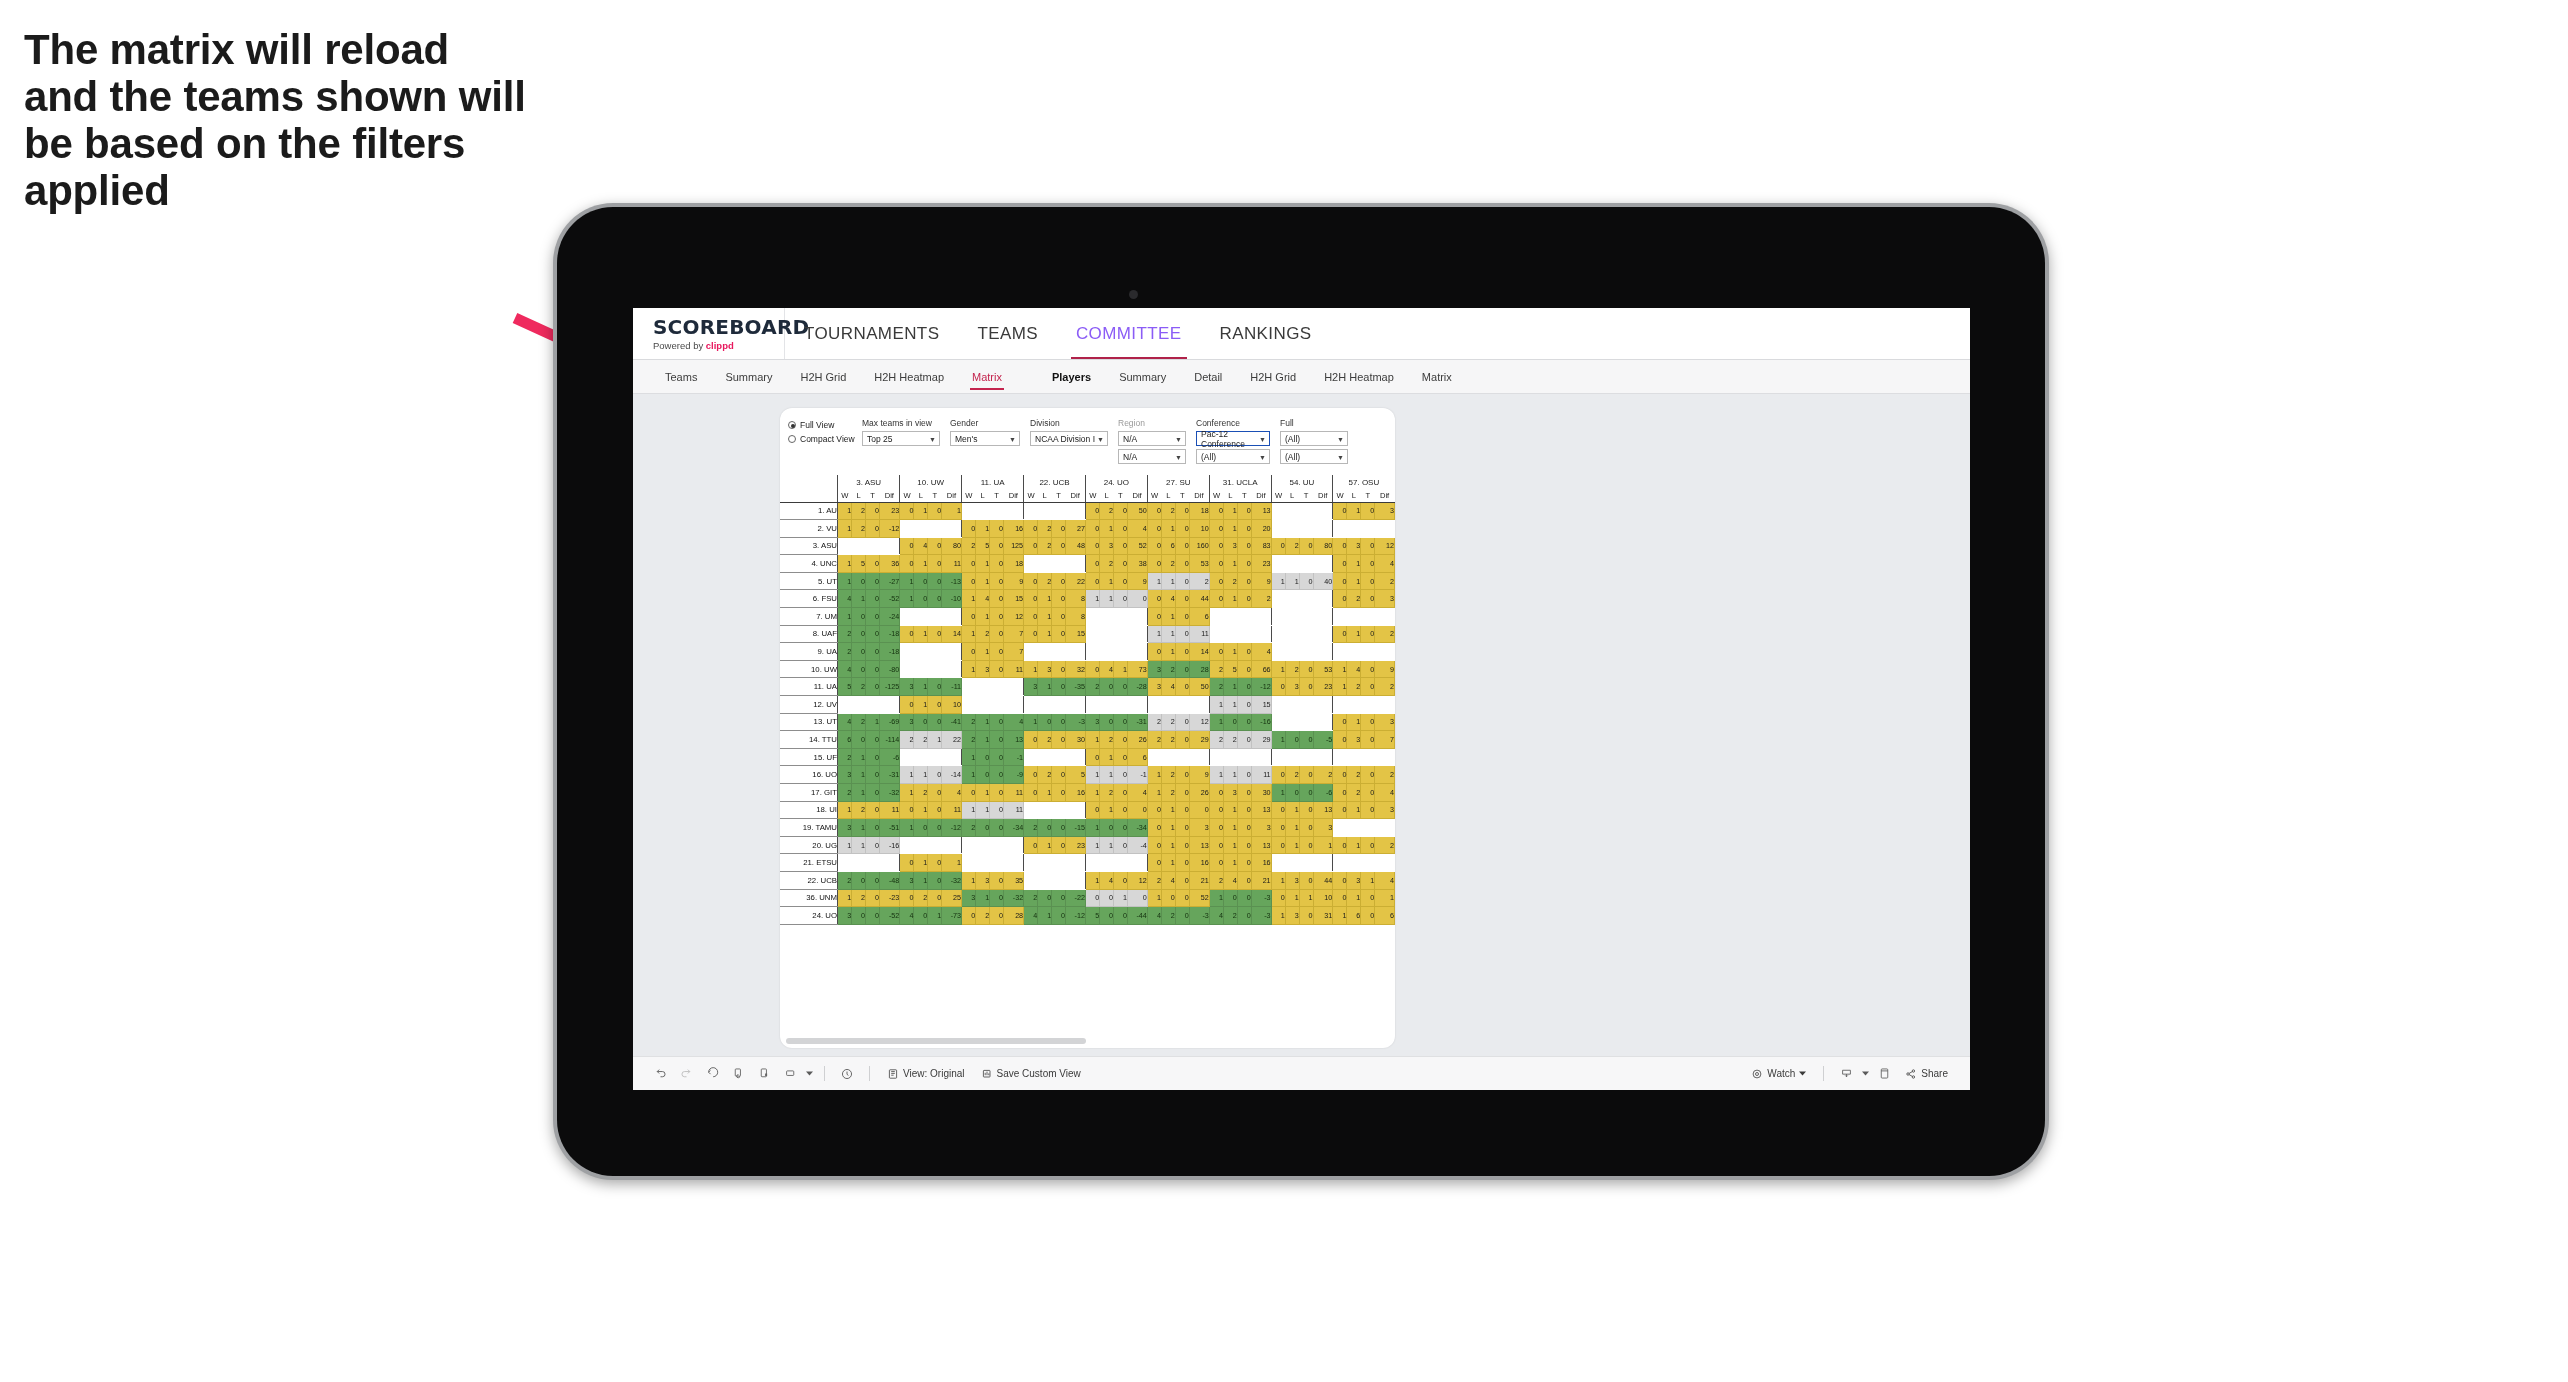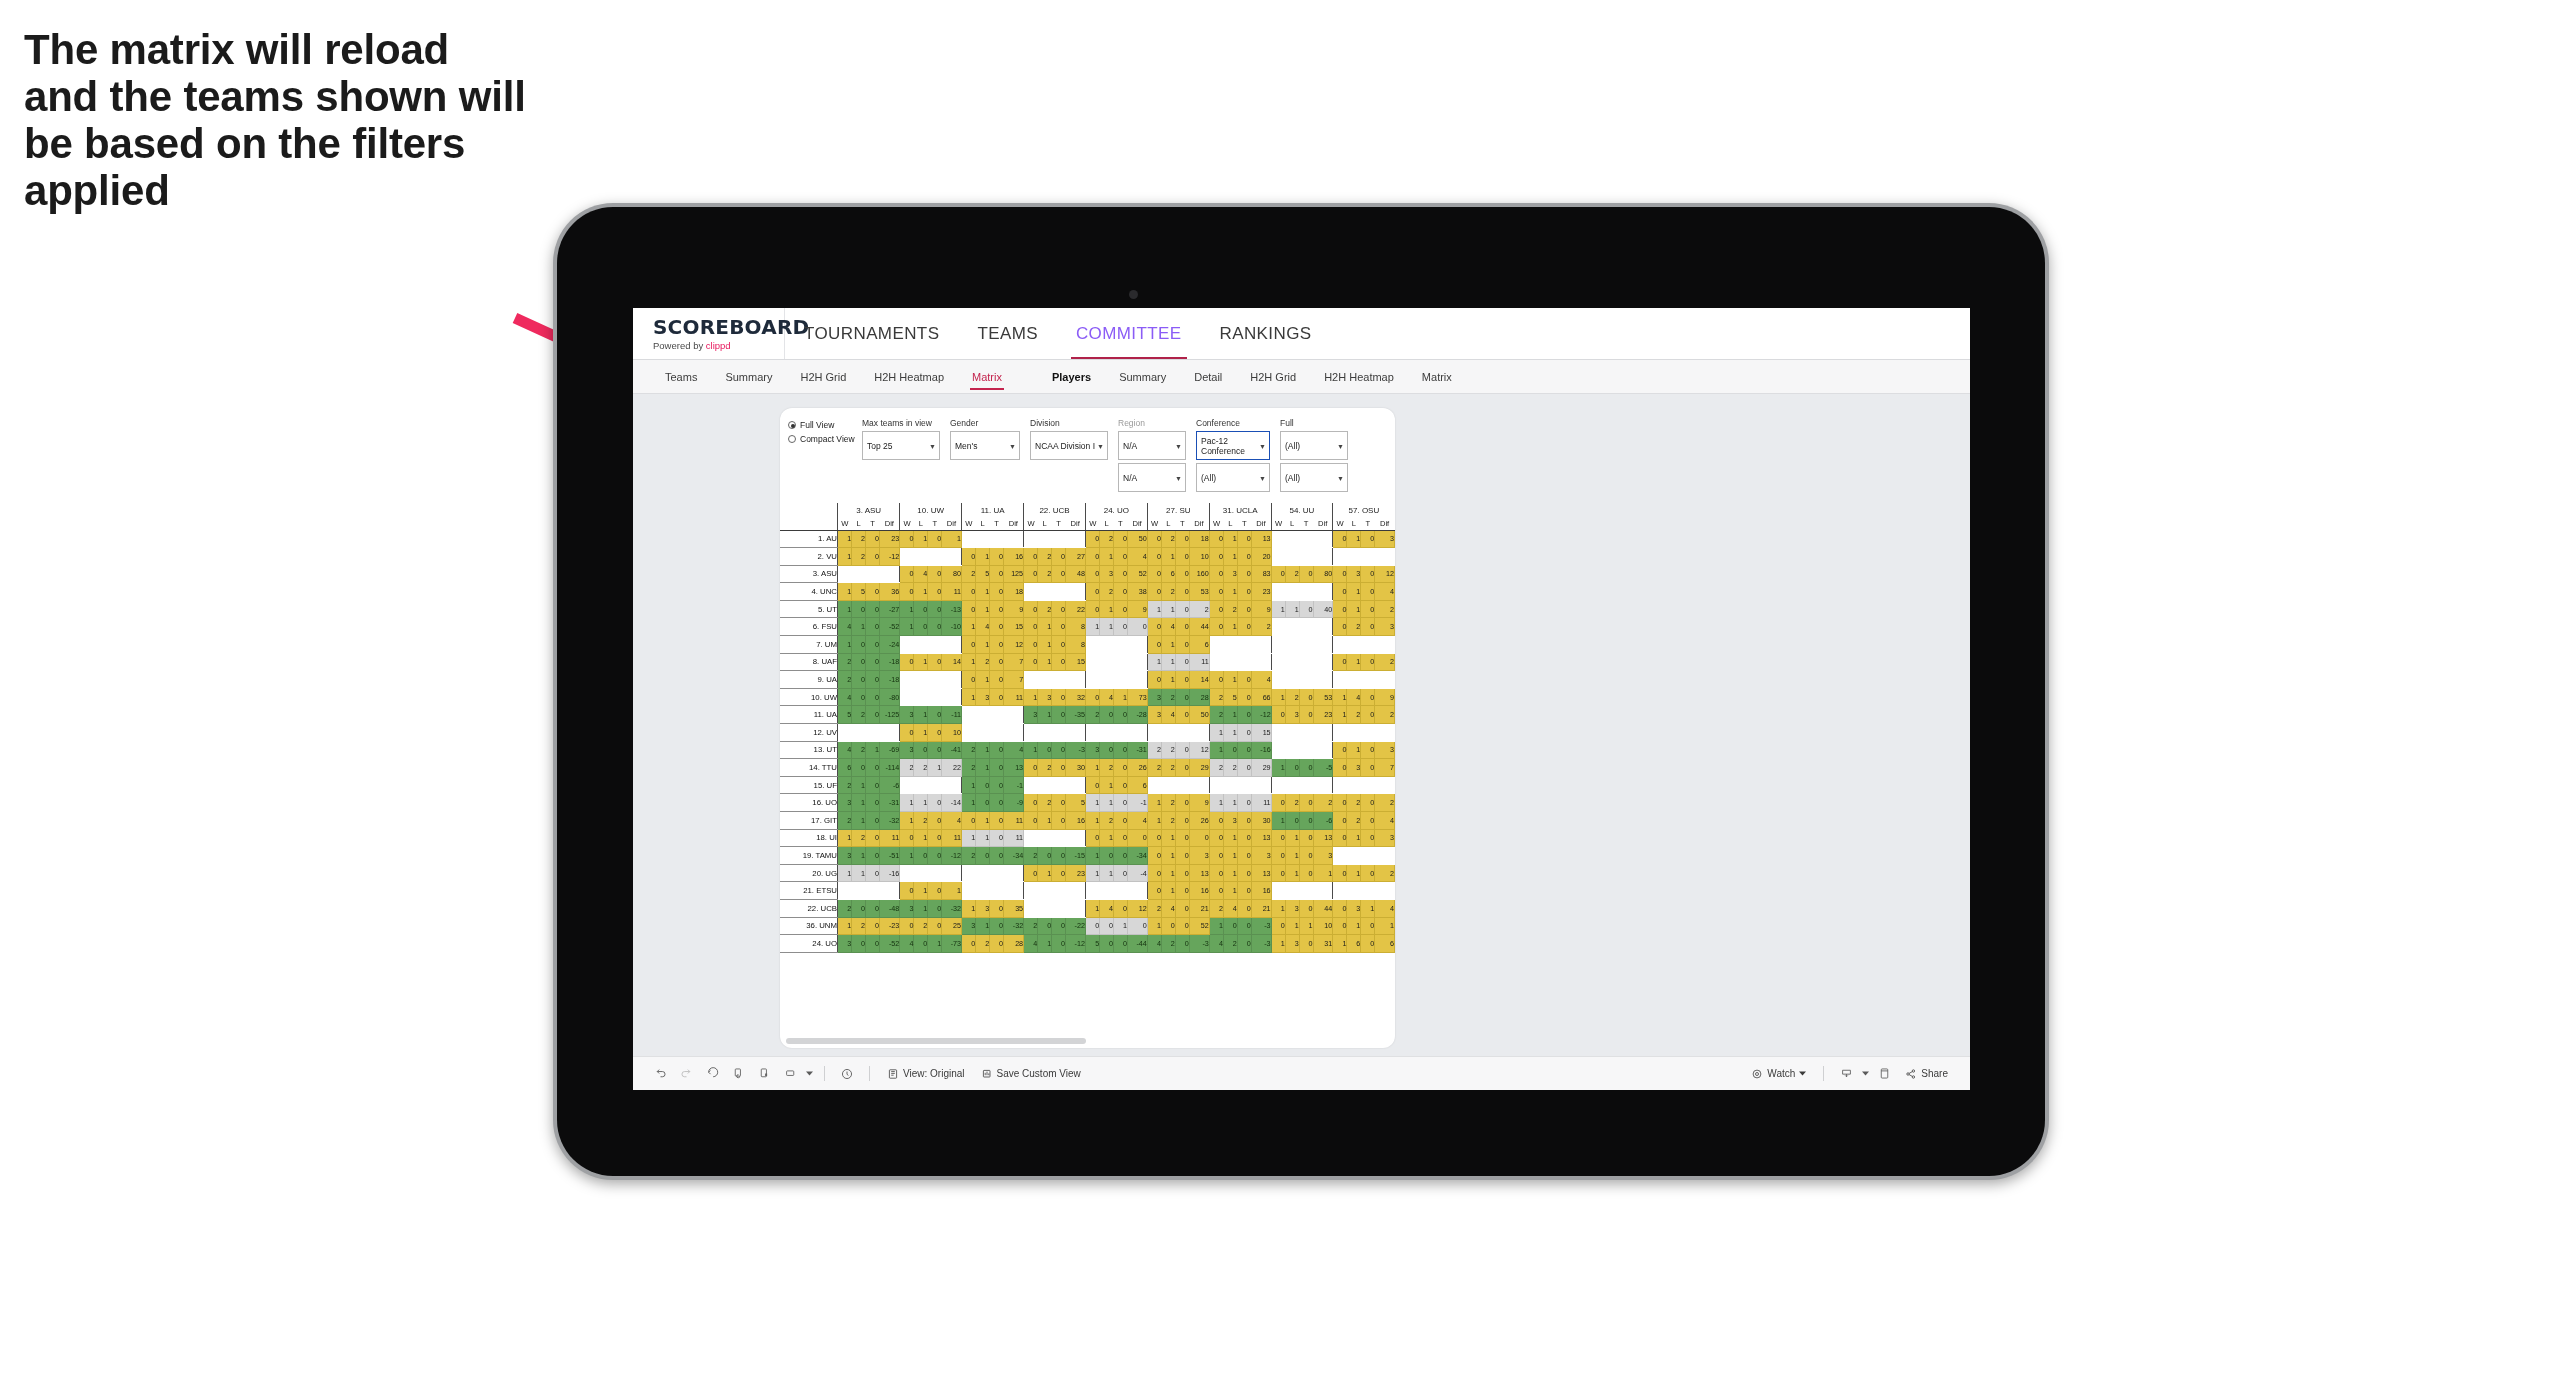--- a/index.html
+++ b/index.html
@@ -63,21 +63,21 @@
   #logo-block {
     width: 152px; padding-left: 20px; display:flex; flex-direction:column;
     justify-content:center; border-right: 1px solid #e3e4e7;
   }
   #logo-main {
     font-family: "DejaVu Sans", sans-serif;
     font-weight: 700; font-size: 20px; letter-spacing: .2px; color:#1e2a3a;
     line-height: 1;
   }
   #logo-sub { font-size: 9.5px; color:#4a4a4a; margin-top:3px; }
-  #logo-sub b { color:#e8175d; font-weight:400; }
+  #logo-sub b { color:#e8175d; font-weight:700; }
   .topnav-item {
     display:flex; align-items:center; padding: 0 19px; font-size: 17px;
     color:#3a3a3a; letter-spacing:.4px; position:relative; cursor:pointer;
   }
   .topnav-item.active { color:#8b5cf6; }
   .topnav-item.active::after {
     content:""; position:absolute; left:14px; right:14px; bottom:0; height:2.5px;
     background:#b0224a;
   }
 
@@ -114,21 +114,21 @@
     display:inline-block; position:relative; flex:none;
   }
   .radio-mark.on::after {
     content:""; position:absolute; left:2px; top:2px; width:4px; height:4px;
     border-radius:50%; background:#333;
   }
   .filter-group { margin-right: 10px; }
   .filter-label { font-size:8.5px; color:#333; margin-bottom:3px; white-space:nowrap; }
   .filter-label.muted { color:#9a9a9a; }
   .select-box {
-    position:relative; height:29px; border:1px solid #b7b7b7; background:#fff;
+    position:relative; height:15px; border:1px solid #b7b7b7; background:#fff;
     font-size:8.5px; color:#222; display:flex; align-items:center; padding-left:4px;
     margin-bottom:3px; cursor:pointer;
   }
   .select-box.focused { border:1.6px solid #1a4fb5; }
   .select-box .caret {
     position:absolute; right:3px; top:50%; transform:translateY(-50%);
     font-size:7px; color:#444;
   }
   .w-max  { width: 78px; }
   .w-gen  { width: 70px; }

